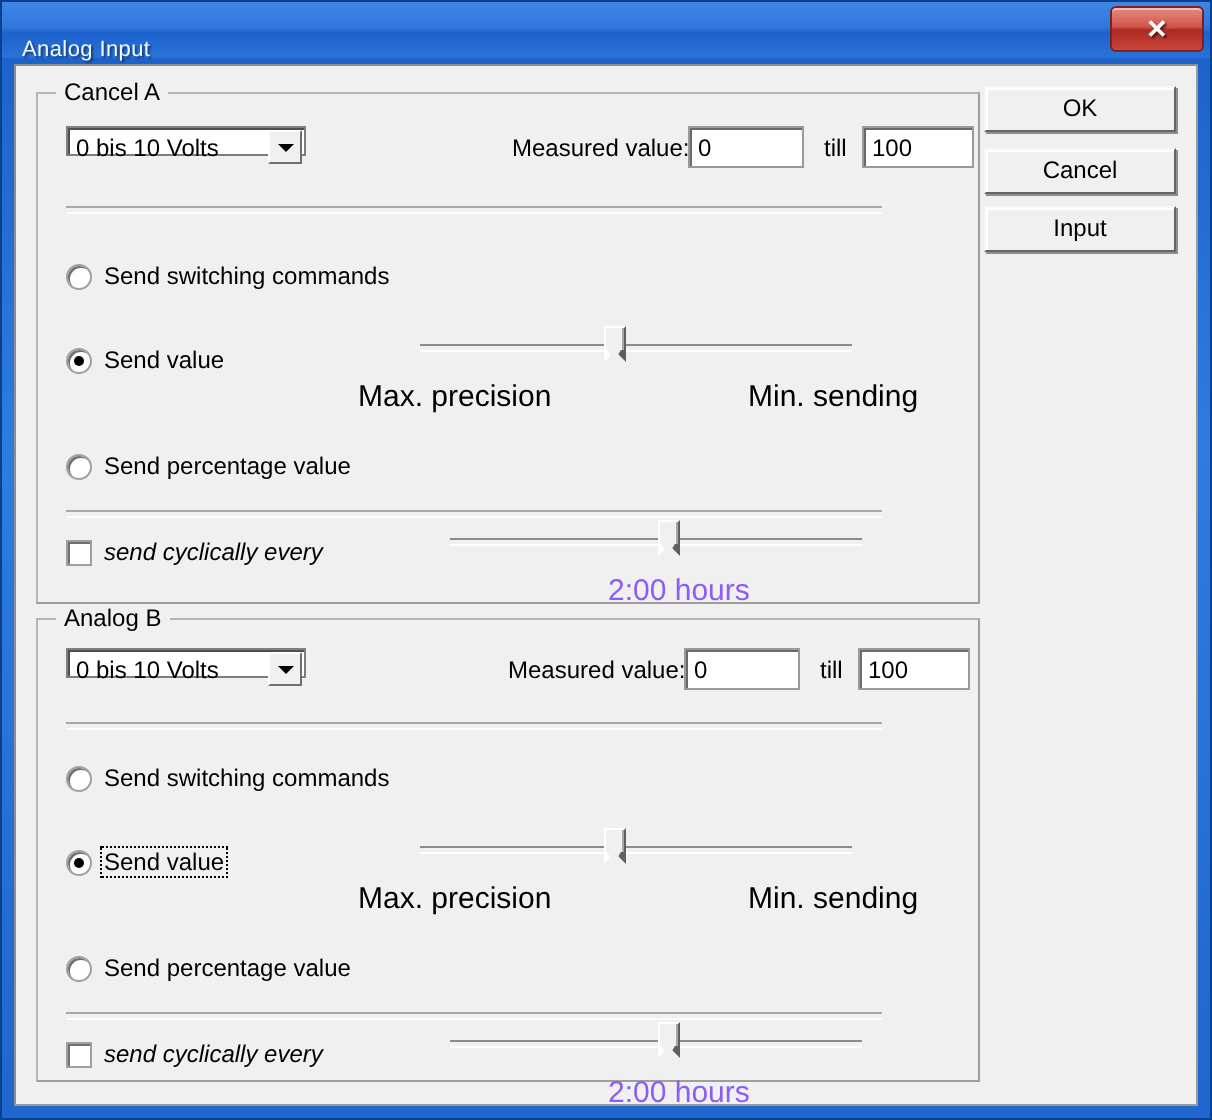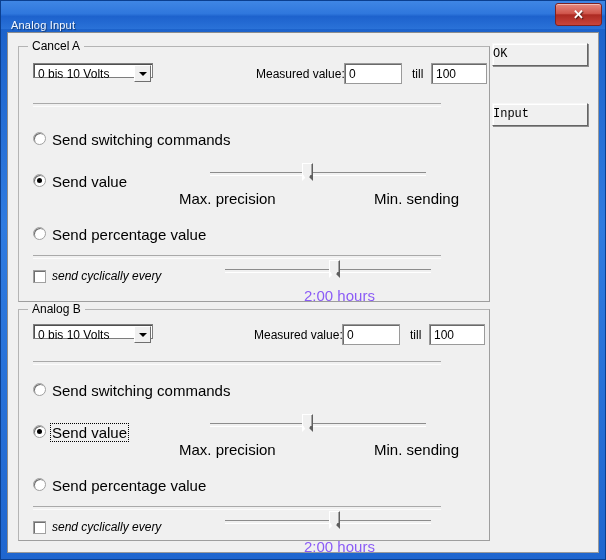--- a/index.html
+++ b/index.html
@@ -176,24 +176,23 @@
     box-sizing: border-box;
     width: 96px;
     height: 23px;
     background: #f0f0f0;
     border: 1px solid #f7f7f7;
     border-right-color: #656565;
     border-bottom-color: #656565;
     box-shadow: inset 1px 1px 0 #ffffff, 1px 1px 0 #8e8e8e;
     font-size: 12px;
     color: #000;
-    text-align: left;
+    text-align: center;
     line-height: 21px;
     cursor: pointer;
-    font-family: Liberation Mono, monospace;
   }
 
   
   .radio-row {
     position: absolute;
     height: 16px;
     cursor: pointer;
   }
   .radio-mark {
     position: absolute;
@@ -214,21 +213,21 @@
     top: 3px;
     width: 5px;
     height: 5px;
     border-radius: 50%;
     background: #000000;
   }
   .radio-label {
     position: absolute;
     left: 19px;
     top: 0px;
-    font-size: 15px;
+    font-size: 12px;
     color: #000;
     white-space: nowrap;
   }
   .radio-label.focused {
     outline: 1px dotted #000;
     outline-offset: 0px;
     padding: 0 1px;
     left: 18px;
   }
 
@@ -341,20 +340,21 @@
   <div class="titlebar">
     <div class="titlebar-text">Analog Input</div>
     <div class="close-button">
       <div class="close-x">✕</div>
     </div>
   </div>
 
   <div class="client">
 
     <div class="btn" style="left:484px; top:10px;">OK</div>
+    <div class="btn" style="left:484px; top:41px;">Cancel</div>
     <div class="btn" style="left:484px; top:70px;">Input</div>
 
     <div class="groupbox" style="left:10px; top:13px; width:472px; height:256px;">
       <div class="group-legend">Cancel A</div>
 
       <div class="combo" style="left:14px; top:16px;">
         <span class="combo-text">0 bis 10 Volts</span>
         <span class="combo-arrowbox"></span>
       </div>
 

